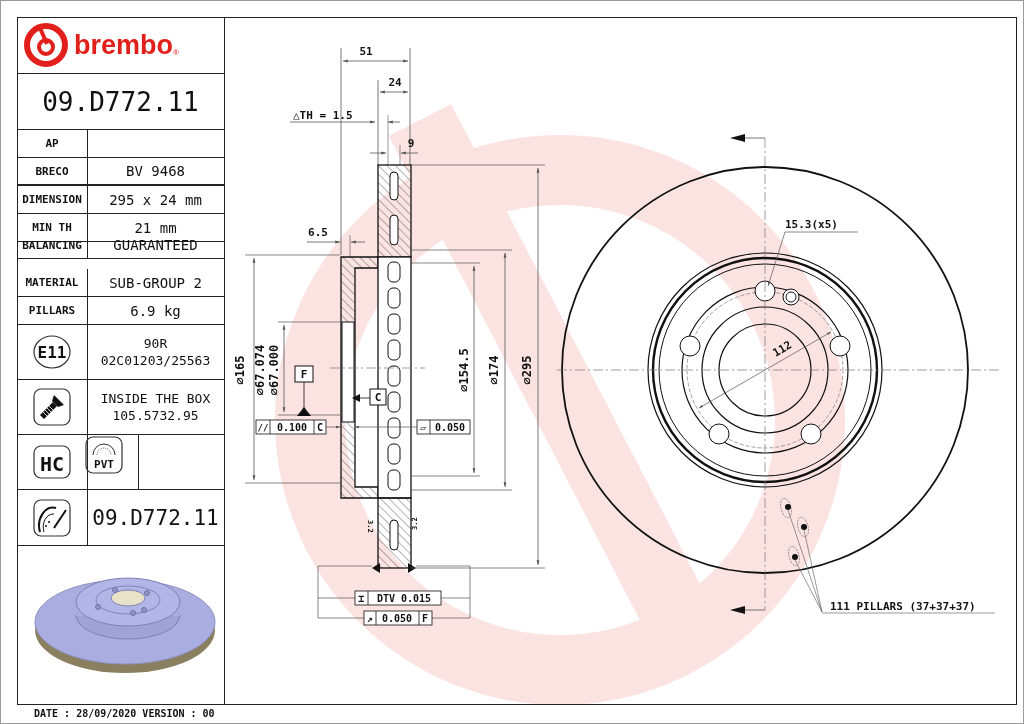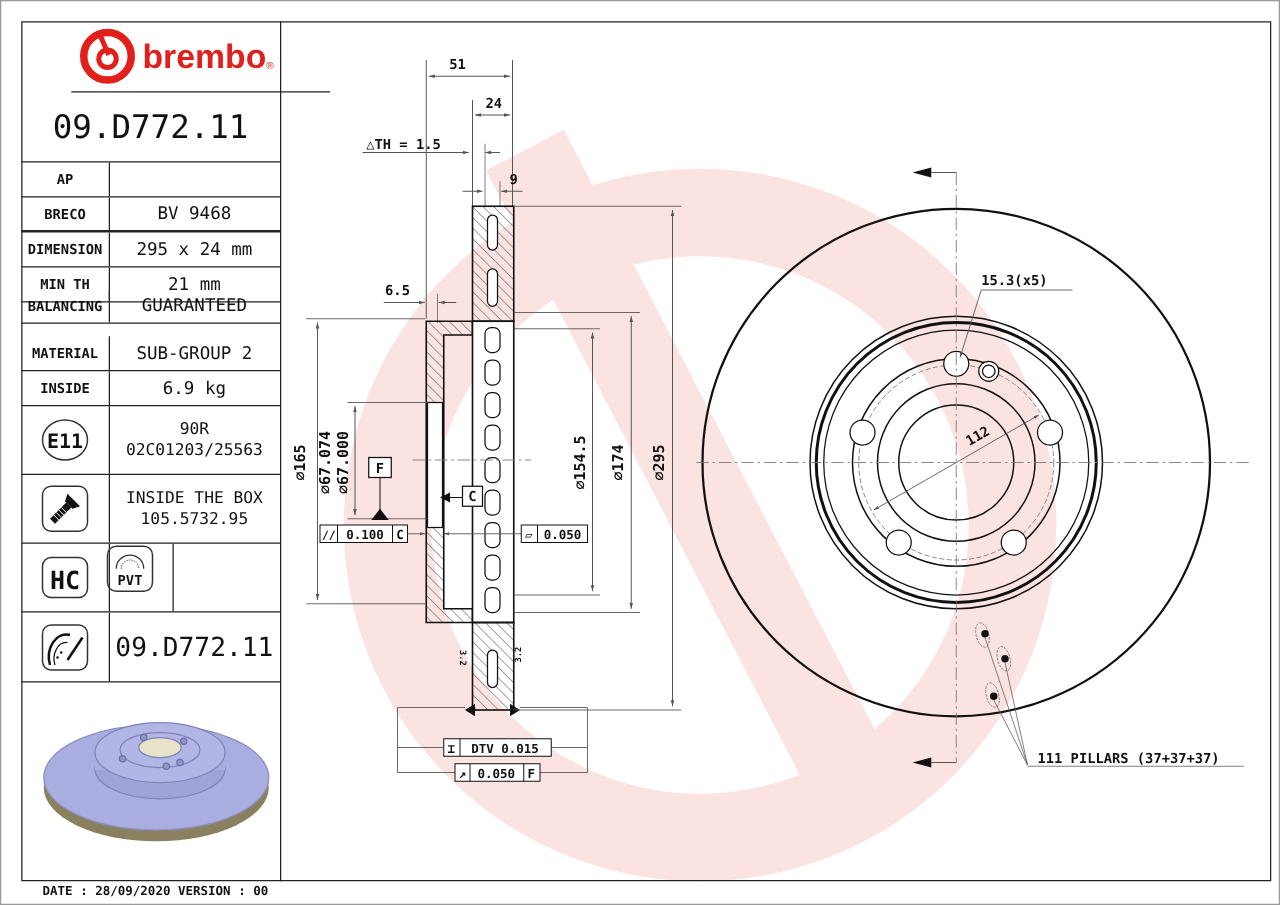--- a/index.html
+++ b/index.html
@@ -218,21 +218,21 @@
     <circle cx="147" cy="593" r="2.5" fill="#9097c8" stroke="#6d71a5"></circle>
     <circle cx="98" cy="607" r="2.5" fill="#9097c8" stroke="#6d71a5"></circle>
     <circle cx="133" cy="613" r="2.5" fill="#9097c8" stroke="#6d71a5"></circle>
     <circle cx="144" cy="610" r="2.5" fill="#9097c8" stroke="#6d71a5"></circle>
   </g>
 </svg>
 
 <div class="sheet"></div>
 
 <div class="panel">
-  <div class="cell logo" style="top:0;height:57px;margin-left:40px;">
+  <div class="cell logo" style="top:0;height:57px;">
     <svg width="46" height="46" viewBox="0 0 46 46">
       <circle cx="23" cy="23" r="19" fill="none" stroke="#e2201b" stroke-width="6"></circle>
       <circle cx="23" cy="25" r="7" fill="none" stroke="#e2201b" stroke-width="4"></circle>
       <line x1="17" y1="6" x2="24" y2="22" stroke="#e2201b" stroke-width="4"></line>
     </svg>
     <span class="logo-text">brembo</span>
     <span style="color:#e2201b;font-size:8px;margin-top:14px;">®</span>
   </div>
   <div class="cell pn" style="top:57px;height:56px;">09.D772.11</div>
 
@@ -253,21 +253,21 @@
   </div>
   <div class="cell" style="top:215px;height:27px;">
     <div class="lbl">BALANCING</div>
     <div class="val">GUARANTEED</div>
   </div>
   <div class="cell" style="top:252px;height:28px;">
     <div class="lbl">MATERIAL</div>
     <div class="val">SUB-GROUP 2</div>
   </div>
   <div class="cell" style="top:280px;height:28px;">
-    <div class="lbl">INSIDE</div>
+    <div class="lbl">PILLARS</div>
     <div class="val">6.9 kg</div>
   </div>
 
   <div class="cell" style="top:308px;height:55px;">
     <div class="lbl">
       <svg width="40" height="36" viewBox="0 0 40 36">
         <ellipse cx="20" cy="18" rx="18" ry="16" fill="none" stroke="#333" stroke-width="1.2"></ellipse>
         <text x="20" y="24" text-anchor="middle" font-family="Liberation Serif, serif" font-weight="bold" font-size="16" fill="#111">E11</text>
       </svg>
     </div>

